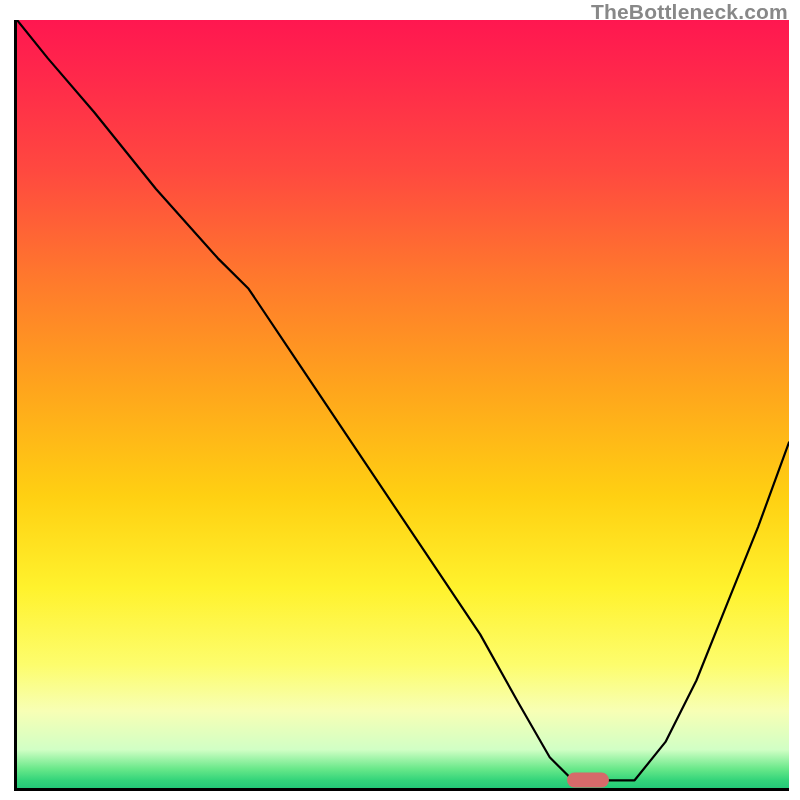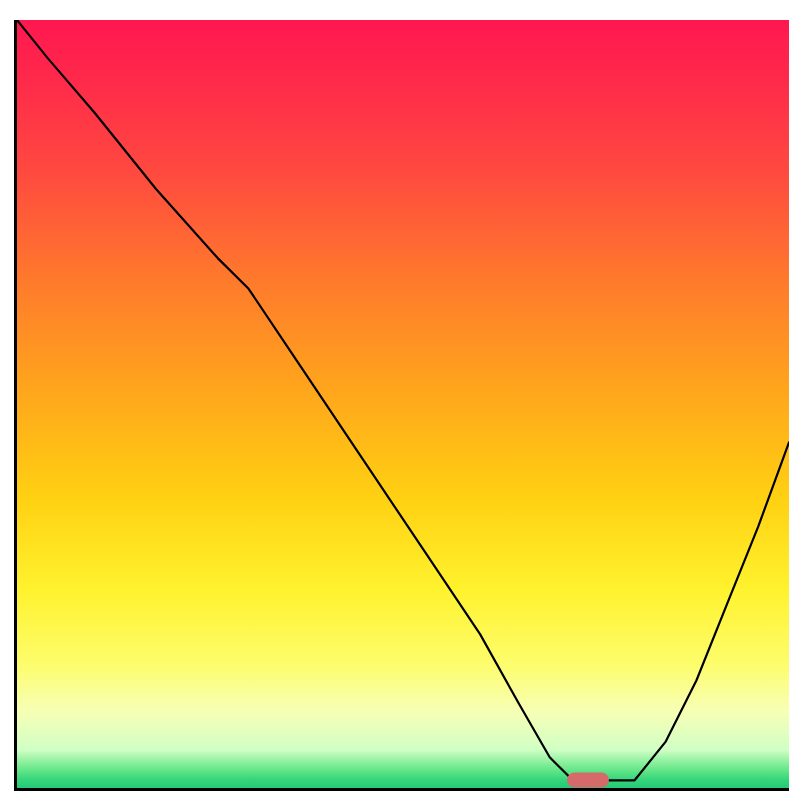--- a/index.html
+++ b/index.html
@@ -70,20 +70,21 @@
     font-size: 21px;
     font-weight: bold;
     color: #888888;
     letter-spacing: 0.2px;
   }
 </style>
 </head>
 <body>
 
 <div class="container">
+  <div class="watermark">TheBottleneck.com</div>
 
   <div class="plot-area">
     <div class="gradient-bg"></div>
     <svg class="curve-svg" viewBox="0 0 772 768" preserveAspectRatio="none">
       <path id="curve-path" fill="none" stroke="#000000" stroke-width="2.2" stroke-linejoin="round" stroke-linecap="round" d="M0.0 0.0 L30.9 38.4 L77.2 92.2 L139.0 169.0 L200.7 238.1 L231.6 268.8 L277.9 337.9 L339.7 430.1 L401.4 522.2 L463.2 614.4 L501.8 683.5 L532.7 737.3 L555.8 760.3 L586.7 760.3 L617.6 760.3 L648.5 721.9 L679.4 660.5 L710.2 583.7 L741.1 506.9 L772.0 422.4"></path>
     </svg>
     <div id="marker" class="marker" style="left: 571.28px; top: 760.32px; background: rgb(214, 106, 106);"></div>
   </div>
 </div>
 

